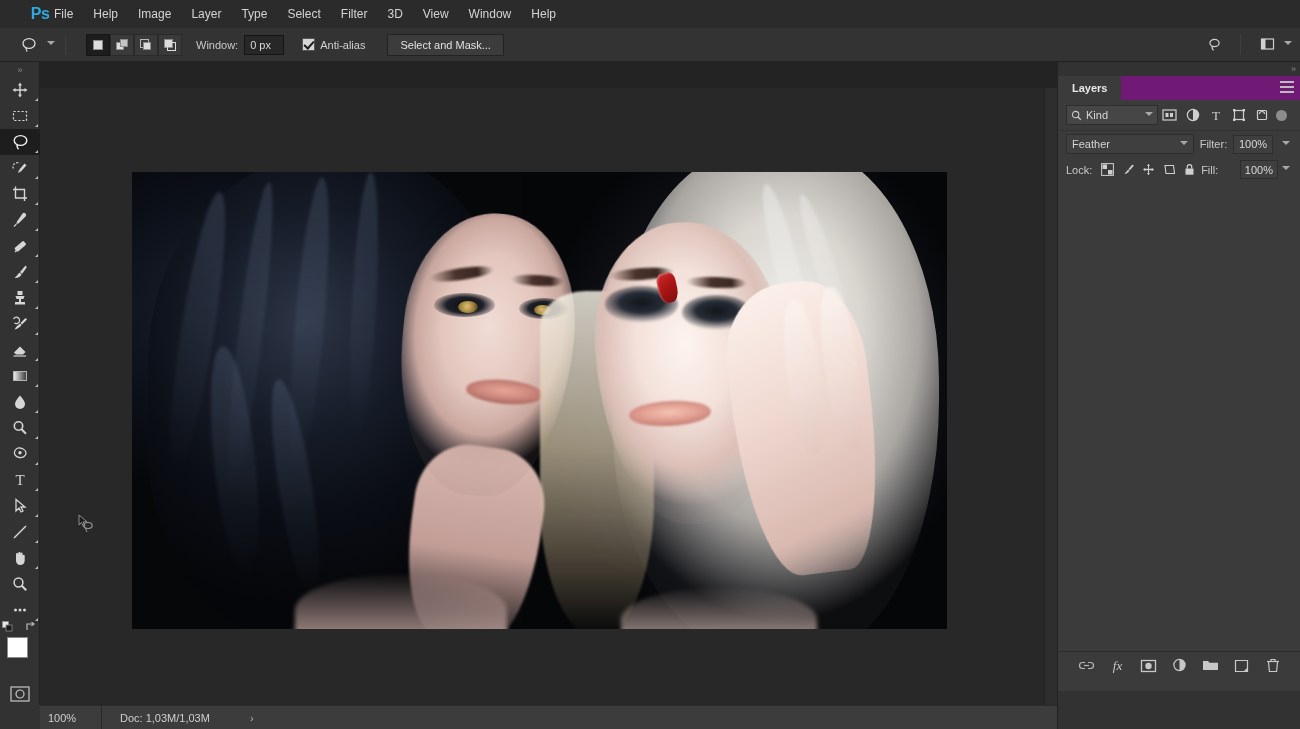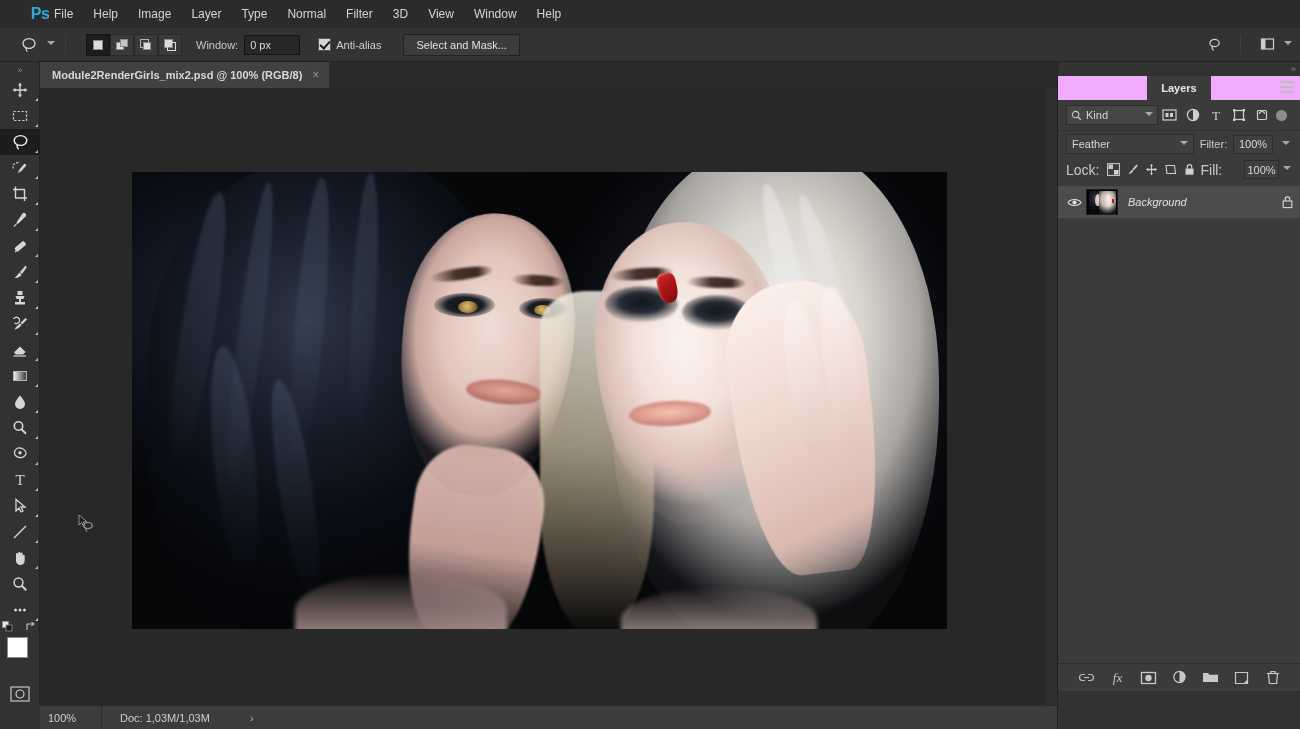--- a/index.html
+++ b/index.html
@@ -53,21 +53,21 @@
   .selmode-group { display: flex; margin-left: 10px; }
   .selmode-btn {
     width: 24px; height: 22px; display: flex; align-items: center; justify-content: center;
     background: #3a3a3a; border: 1px solid #2a2a2a; cursor: pointer;
   }
   .selmode-btn.active { background: #1d1d1d; border-color: #151515; }
 
   .opt-label { color: #c8c8c8; font-size: 11px; margin-left: 14px; margin-right: 6px; }
   .opt-input {
     background: #272727; border: 1px solid #151515; color: #d8d8d8;
-    font-size: 11px; height: 20px; width: 56px; padding: 0 5px;
+    font-size: 11px; height: 20px; width: 40px; padding: 0 5px;
     font-family: "Liberation Sans", sans-serif; line-height: 18px;
   }
   .opt-check-wrap { display: flex; align-items: center; margin-left: 18px; gap: 5px; cursor: pointer; }
   .opt-check {
     width: 13px; height: 13px; background: #d6d6d6; border: 1px solid #555;
     position: relative; border-radius: 1px;
   }
   .opt-check::after {
     content: ''; position: absolute; left: 3px; top: 0px;
     width: 4px; height: 8px; border: solid #1a1a1a; border-width: 0 2px 2px 0;
@@ -287,23 +287,22 @@
   
   .rightdock {
     position: absolute; top: 62px; right: 0; width: 243px; height: 667px;
     background: #323232; border-left: 1px solid #222;
   }
   .dock-collapse {
     height: 14px; display: flex; align-items: center; justify-content: flex-end;
     padding-right: 5px; color: #8a8a8a; font-size: 9px; letter-spacing: -1px;
   }
   .panel-tabs {
-    height: 24px; background: #f0abfc; display: flex; align-items: stretch;
+    height: 24px; background: #701a75; display: flex; align-items: stretch;
     position: relative;
-    justify-content: center;
   }
   .panel-tab {
     padding: 0 14px; display: flex; align-items: center;
     background: #3b3b3b; color: #e8e8e8; font-size: 11px; font-weight: bold;
     cursor: pointer;
   }
   .panel-menu-btn {
     position: absolute; right: 6px; top: 5px; width: 14px; height: 12px;
     display: flex; flex-direction: column; justify-content: space-between; cursor: pointer;
   }
@@ -338,21 +337,21 @@
   .num-field {
     width: 42px; height: 19px; background: #3f3f3f; border: 1px solid #2d2d2d;
     color: #d8d8d8; font-size: 11px; display: flex; align-items: center; justify-content: center;
     cursor: text;
   }
   .num-chev { width: 14px; height: 19px; display: flex; align-items: center; justify-content: center; cursor: pointer; }
 
   .lock-row {
     height: 25px; display: flex; align-items: center; padding: 0 8px; gap: 2px;
   }
-  .lock-label { color: #c9c9c9; font-size: 14px; margin-right: 4px; }
+  .lock-label { color: #c9c9c9; font-size: 11px; margin-right: 4px; }
   .lock-ico {
     width: 21px; height: 20px; display: flex; align-items: center; justify-content: center; cursor: pointer;
   }
 
   .layer-list { margin-top: 4px; }
   .layer-row {
     height: 32px; display: flex; align-items: center; background: #4c4c4c;
     padding-left: 4px; cursor: pointer;
   }
   .layer-eye {
@@ -384,21 +383,21 @@
     position: absolute; right: 3px; top: 9px; width: 2px; height: 4px; background: #b81c1c;
   }
   .layer-name {
     color: #e0e0e0; font-size: 11px; font-style: italic; margin-left: 10px; flex: 1;
   }
   .layer-lock {
     width: 26px; height: 32px; display: flex; align-items: center; justify-content: center;
   }
 
   .panel-footer {
-    position: absolute; bottom: 0; left: 0; width: 243px; height: 28px;
+    position: absolute; bottom: 12px; left: 0; width: 243px; height: 28px;
     background: #3b3b3b; border-top: 1px solid #2c2c2c;
     display: flex; align-items: center; justify-content: center; gap: 11px;
   }
   .pf-ico { width: 20px; height: 22px; display: flex; align-items: center; justify-content: center; cursor: pointer; }
 
   
   .statusbar {
     position: absolute; bottom: 0; left: 40px; width: 1017px; height: 24px;
     background: #3c3c3c; display: flex; align-items: center; border-top: 1px solid #2a2a2a;
   }
@@ -419,21 +418,21 @@
 
 <div class="app">
 
   <div class="menubar">
     <div class="ps-logo">Ps</div>
     <div class="menu-item">File</div>
     <div class="menu-item">Help</div>
     <div class="menu-item">Image</div>
     <div class="menu-item">Layer</div>
     <div class="menu-item">Type</div>
-    <div class="menu-item">Normal</div>
+    <div class="menu-item">Select</div>
     <div class="menu-item">Filter</div>
     <div class="menu-item">3D</div>
     <div class="menu-item">View</div>
     <div class="menu-item">Window</div>
     <div class="menu-item">Help</div>
   </div>
 
   <div class="optionsbar">
     <div class="opt-tool-preset">
       <div class="opt-tool-icon">
@@ -675,26 +674,20 @@
 
     <div class="quickmask">
       <svg width="20" height="16" viewBox="0 0 20 16">
         <rect x="1" y="1" width="18" height="14" fill="none" stroke="#c6c6c6" stroke-width="1.2"></rect>
         <circle cx="10" cy="8" r="4" fill="none" stroke="#c6c6c6" stroke-width="1.2"></circle>
       </svg>
     </div>
   </div>
   <div class="toolbar-bottom-pad"></div>
 
-  <div class="tabbar">
-    <div class="doc-tab">
-      <span class="doc-tab-title">Module2RenderGirls_mix2.psd @ 100% (RGB/8)</span>
-      <span class="doc-tab-close">×</span>
-    </div>
-  </div>
 
   <div class="canvas-area">
     <div class="artboard">
       <div class="photo">
         <div class="ph-bg-left"></div>
         <div class="ph-bg-right"></div>
 
         <div class="hair-dark"></div>
         <div class="hair-strand" style="left:6%;top:4%;width:4%;height:62%;transform:rotate(9deg);"></div>
         <div class="hair-strand" style="left:13%;top:2%;width:3%;height:68%;transform:rotate(7deg);"></div>
@@ -850,44 +843,20 @@
             <path d="M4.3 5.5 V3.8 a2.2 2.2 0 0 1 4.4 0 V5.5" fill="none" stroke="#cfcfcf" stroke-width="1.2"></path>
           </svg>
         </div>
         <span class="lock-label" style="margin-left:auto;margin-right:20px;">Fill:</span>
         <span class="num-field">100%</span>
         <span class="num-chev">
             <span class="chev"></span>
           </span>
       </div>
 
-      <div class="layer-list">
-        <div class="layer-row">
-          <div class="layer-eye">
-            <svg width="15" height="11" viewBox="0 0 15 11">
-              <path d="M1 5.5 C3.5 1.5 11.5 1.5 14 5.5 C11.5 9.5 3.5 9.5 1 5.5 Z" fill="none" stroke="#e2e2e2" stroke-width="1.1"></path>
-              <circle cx="7.5" cy="5.5" r="2.1" fill="#e2e2e2"></circle>
-            </svg>
-          </div>
-          <div class="layer-thumb">
-            <div class="lt-l"></div>
-              <div class="lt-lf"></div>
-            <div class="lt-r"></div>
-              <div class="lt-rf"></div>
-              <div class="lt-nail"></div>
-          </div>
-          <div class="layer-name">Background</div>
-          <div class="layer-lock">
-            <svg width="13" height="14" viewBox="0 0 13 14">
-              <rect x="2.2" y="6" width="8.6" height="6.6" fill="none" stroke="#d8d8d8" stroke-width="1.1"></rect>
-              <path d="M4.2 6 V4.2 a2.3 2.3 0 0 1 4.6 0 V6" fill="none" stroke="#d8d8d8" stroke-width="1.1"></path>
-            </svg>
-          </div>
-        </div>
-      </div>
 
       <div class="panel-footer">
         <div class="pf-ico">
           <svg width="17" height="11" viewBox="0 0 17 11">
             <path d="M7 2.5 H4.5 a3 3 0 0 0 0 6 H7" fill="none" stroke="#b8b8b8" stroke-width="1.2"></path>
             <path d="M10 2.5 H12.5 a3 3 0 0 1 0 6 H10" fill="none" stroke="#b8b8b8" stroke-width="1.2"></path>
             <path d="M6 5.5 H11" stroke="#b8b8b8" stroke-width="1.2"></path>
           </svg>
         </div>
         <div class="pf-ico">

